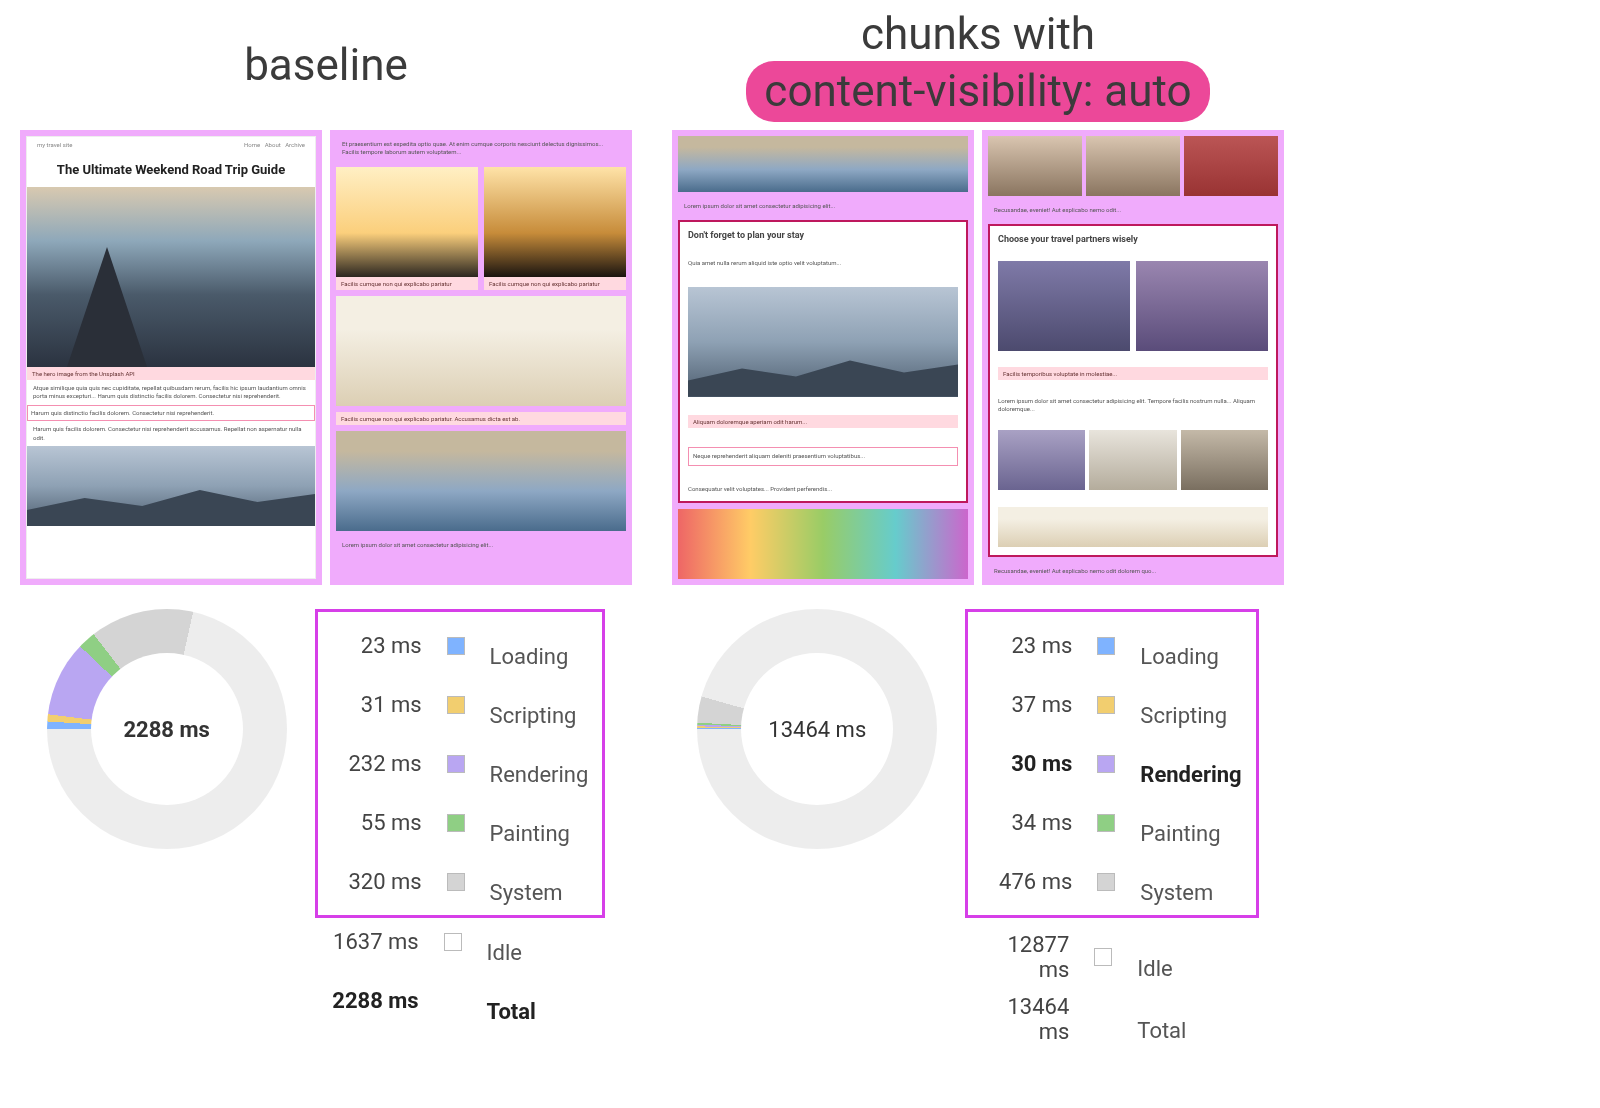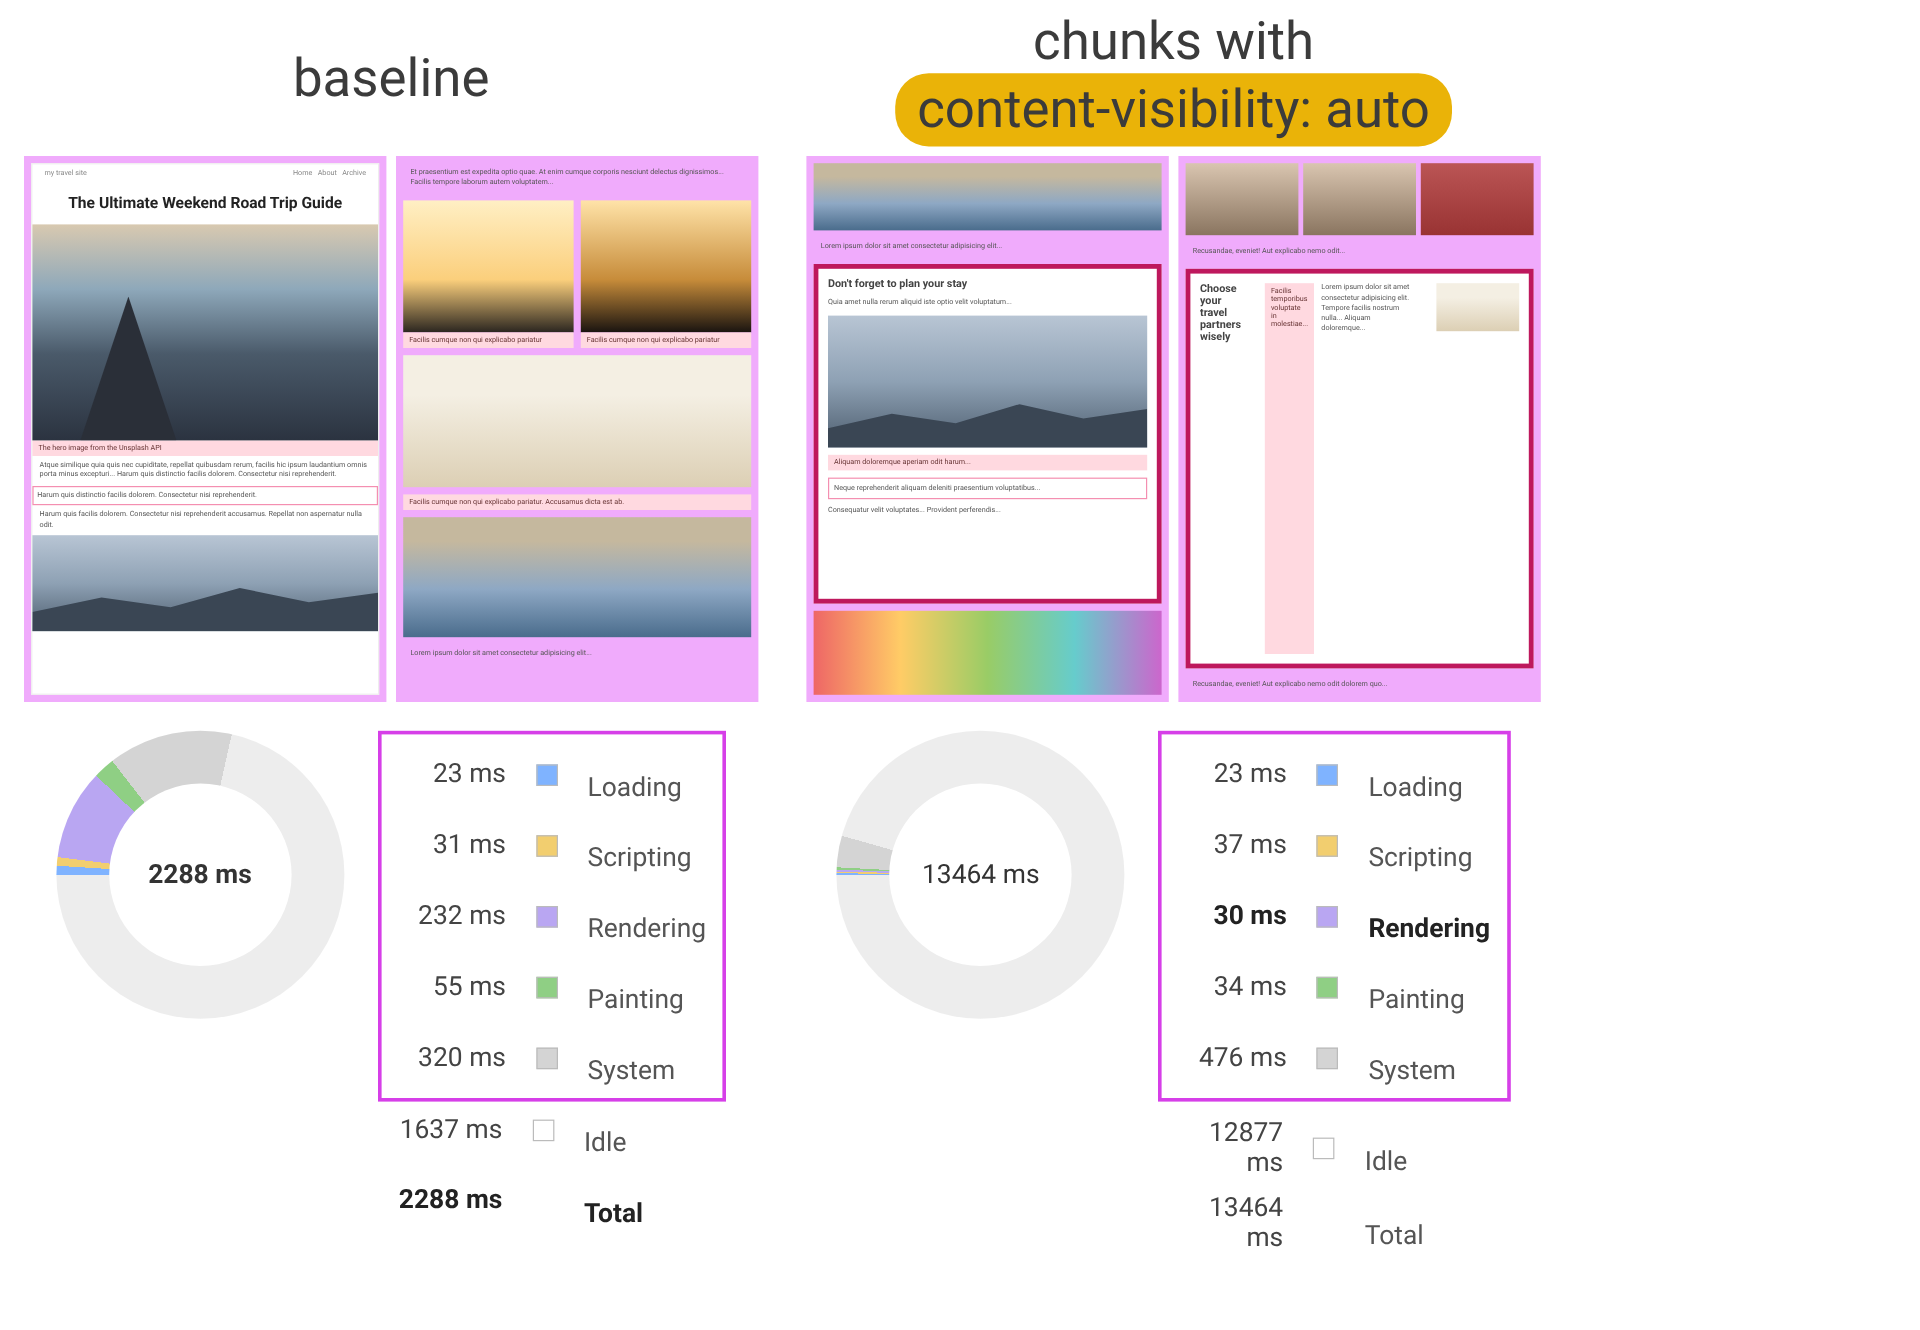--- a/index.html
+++ b/index.html
@@ -6,21 +6,21 @@
   body {
     font-family: -apple-system, BlinkMacSystemFont, "Segoe UI", Roboto, Helvetica, Arial, sans-serif;
     background: #fff;
     color: #333;
     width: 1600px;
   }
   .page { display: flex; width: 1304px; }
   .half { width: 50%; display: flex; flex-direction: column; align-items: center; padding: 0 20px 20px; }
   .title-row { height: 130px; display:flex; align-items:center; justify-content:center; }
   .title { font-size: 44px; color:#3b3b3b; font-weight:400; }
-  .pill { background:#eab308; padding: 4px 18px; border-radius: 28px; font-weight:400; display:inline-block; }
+  .pill { background:#ec4899; padding: 4px 18px; border-radius: 28px; font-weight:400; display:inline-block; }
   .title-stack { text-align:center; line-height:1.2; }
 
   
   .screens { display:flex; width: 100%; height: 455px; gap:8px; }
   .scr-col { flex:1; background:#f0abfc; overflow:hidden; display:flex; flex-direction:column; gap:6px; padding:6px; }
   .scr-left, .scr-right { flex:1; }
   .mock-card { background:#fff; border:1px solid #eee; font-size:8px; color:#444; }
   .mock-text { font-size:6px; color:#555; line-height:1.4; padding:4px 6px; }
   .mock-title { font-weight:700; font-size:13px; text-align:center; padding:10px 12px; color:#222; }
   .mock-nav { display:flex; justify-content:space-between; padding:4px 10px; font-size:6px; color:#888; }
@@ -28,21 +28,21 @@
   .mock-hero::after { content:""; position:absolute; left:40px; bottom:0; width:80px; height:120px; background:#2a2f38; clip-path: polygon(50% 0, 100% 100%, 0 100%); }
   .mock-img-mtn { width:100%; height:80px; background:linear-gradient(to bottom, #b8c5d4 0%, #8ea1b4 50%, #4d5d6e 100%); position:relative; }
   .mock-img-mtn::after { content:""; position:absolute; left:0; right:0; bottom:0; height:40px; background:#3a4654; clip-path: polygon(0 60%, 20% 30%, 40% 50%, 60% 10%, 80% 40%, 100% 20%, 100% 100%, 0 100%); }
   .mock-img-bike { width:100%; height:110px; background:linear-gradient(to bottom,#ffefc4,#fbcf7c 60%,#2b2620); }
   .mock-img-beach { width:100%; height:110px; background:linear-gradient(to bottom,#f4efe3 30%,#dccfb4); }
   .mock-img-denim { width:100%; height:100px; background:linear-gradient(to bottom,#c5b89e 20%,#8ea8c4 60%,#4a6c8c); }
   .mock-img-color { width:100%; height:70px; background:linear-gradient(90deg,#e66,#fc6,#9c6,#6cc,#c6c); }
   .mock-img-purple { width:100%; height:90px; background:linear-gradient(to bottom,#7f7aa8,#4c4a6e); }
   .pink-cap { background:#ffd9e0; font-size:6px; padding:3px 5px; color:#633; }
   .pink-outline { border:1px solid #f48fb1; padding:3px; }
-  .sel-box { border:4px solid #be185d; }
+  .sel-box { border:2px solid #be185d;justify-content:space-between; }
 
   .row2 { display:flex; gap:6px; }
   .row2 > div { flex:1; }
   .row3 { display:flex; gap:4px; }
   .row3 > div { flex:1; height:60px; }
 
   
   .perf { display:flex; width:100%; margin-top:24px; gap:28px; align-items:flex-start; justify-content:center; }
   .donut-wrap { width:240px; height:240px; position:relative; display:flex; align-items:center; justify-content:center; }
   .donut { position:absolute; inset:0; border-radius:50%; background:#eee; }
@@ -179,21 +179,21 @@
         </div>
         <div class="mock-img-color"></div>
       </div>
       <div class="scr-col">
         <div class="row3">
           <div style="background:linear-gradient(#d9c5b0,#8a7560);"></div>
           <div style="background:linear-gradient(#d9c5b0,#8a7560);"></div>
           <div style="background:linear-gradient(#b55,#933);"></div>
         </div>
         <div class="mock-text">Recusandae, eveniet! Aut explicabo nemo odit...</div>
-        <div class="mock-card sel-box" style="flex:1; padding:8px; display:flex; gap:6px;">
+        <div class="mock-card sel-box" style="flex:1; padding:8px; display:flex; flex-direction:column; gap:6px;">
           <div style="font-weight:700; font-size:9px;">Choose your travel partners wisely</div>
           <div class="row2">
             <div class="mock-img-purple"></div>
             <div class="mock-img-purple" style="background:linear-gradient(#9a86b0,#5a4c7a);"></div>
           </div>
           <div class="pink-cap">Facilis temporibus voluptate in molestiae...</div>
           <div class="mock-text" style="padding:0;">Lorem ipsum dolor sit amet consectetur adipisicing elit. Tempore facilis nostrum nulla... Aliquam doloremque...</div>
           <div class="row3">
             <div style="background:linear-gradient(#a9a1c4,#6a6490);"></div>
             <div style="background:linear-gradient(#e8e4dc,#b4ac9c);"></div>

